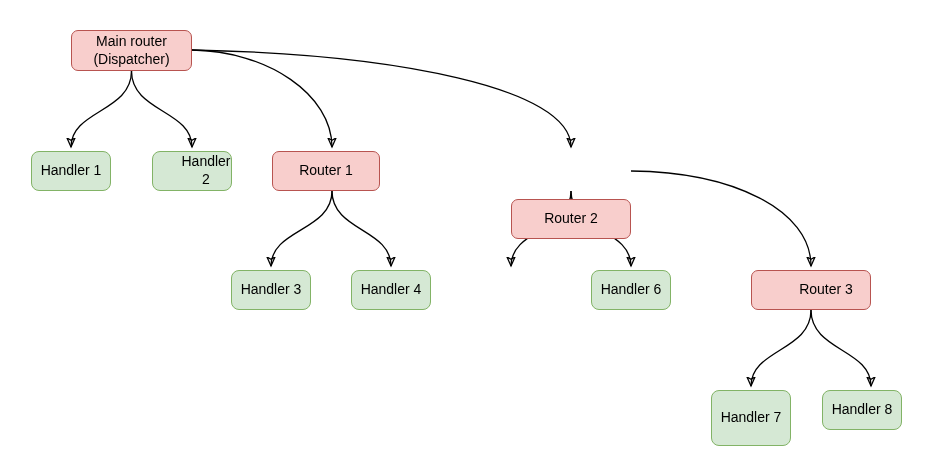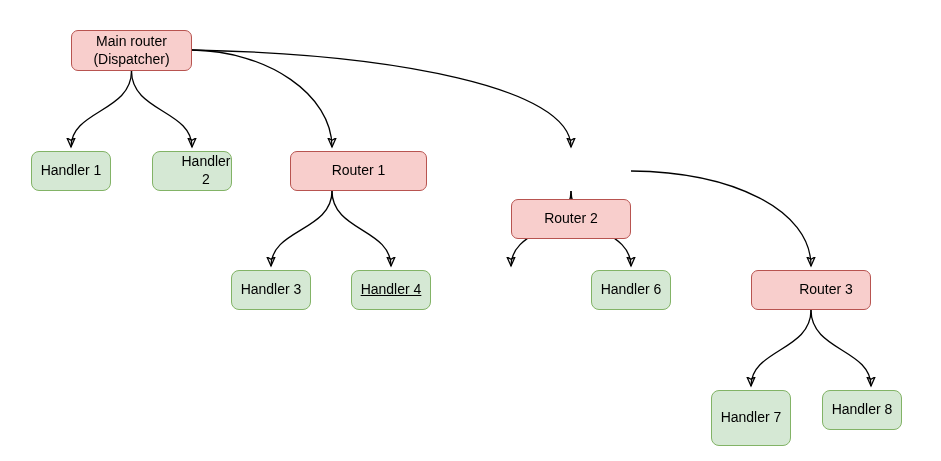--- a/index.html
+++ b/index.html
@@ -74,27 +74,27 @@
     <path d="M 811 310 C 811 351, 871 349, 871 386" marker-end="url(#arrow)"></path>
   </svg>
 
   <div class="node router" style="left:71px; top:30px; width:121px; height:41px;">Main router
 (Dispatcher)</div>
 
   <div class="node handler" style="left:31px; top:151px; width:80px; height:40px;">Handler 1</div>
 
   <div class="node handler" style="left:152px; top:151px; width:80px; height:40px;padding-left:28px;">Handler 2</div>
 
-  <div class="node router" style="left:272px; top:151px; width:137px; height:40px;margin-left:18px;">Router 1</div>
+  <div class="node router" style="left:272px; top:151px; width:108px; height:40px;">Router 1</div>
 
   <div class="node router" style="left:511px; top:151px; width:120px; height:40px;margin-top:48px;">Router 2</div>
 
   <div class="node handler" style="left:231px; top:270px; width:80px; height:40px;">Handler 3</div>
 
-  <div class="node handler" style="left:351px; top:270px; width:80px; height:40px;text-decoration:underline;">Handler 4</div>
+  <div class="node handler" style="left:351px; top:270px; width:80px; height:40px;">Handler 4</div>
 
 
   <div class="node handler" style="left:591px; top:270px; width:80px; height:40px;">Handler 6</div>
 
   <div class="node router" style="left:751px; top:270px; width:120px; height:40px;padding-left:30px;">Router 3</div>
 
   <div class="node handler" style="left:711px; top:390px; width:80px; height:56px;">Handler 7</div>
 
   <div class="node handler" style="left:822px; top:390px; width:80px; height:40px;">Handler 8</div>
 

